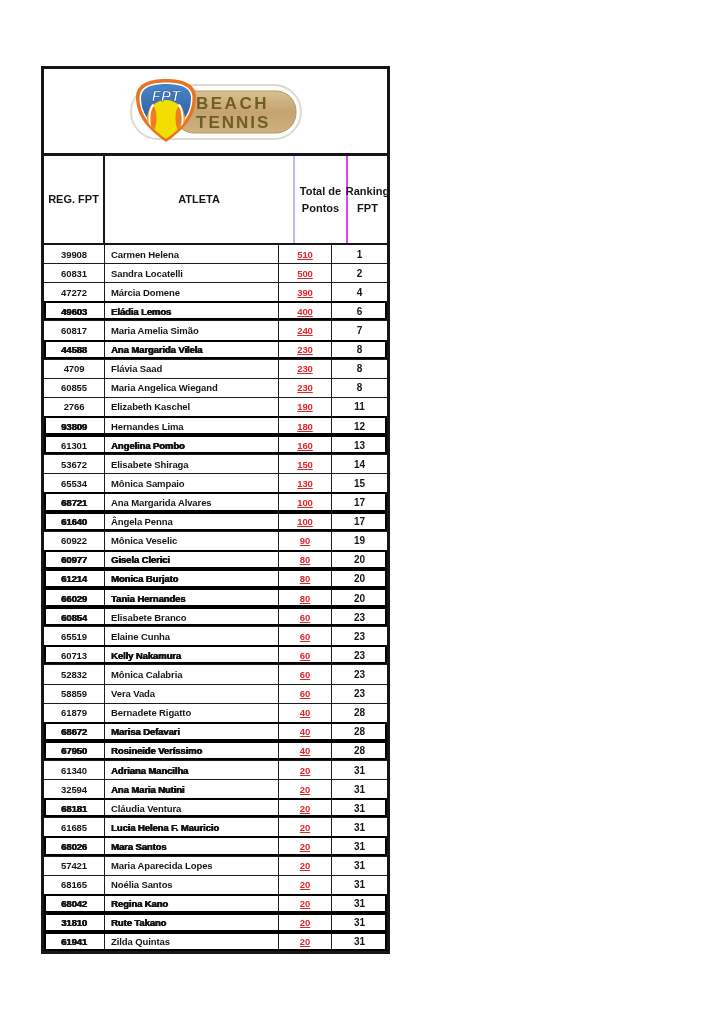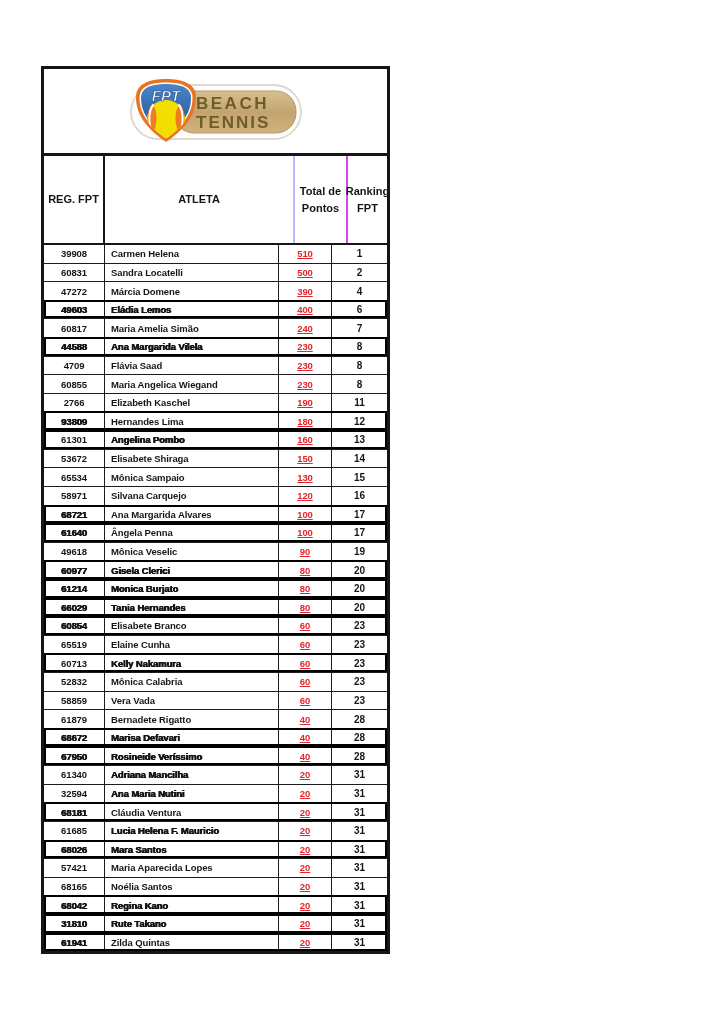--- a/index.html
+++ b/index.html
@@ -176,40 +176,34 @@
           <div class="cell c-name">Elisabete Shiraga</div>
           <div class="cell c-pts">150</div>
           <div class="cell c-rank">14</div>
         </div>
         <div class="row">
           <div class="cell c-reg">65534</div>
           <div class="cell c-name">Mônica Sampaio</div>
           <div class="cell c-pts">130</div>
           <div class="cell c-rank">15</div>
         </div>
-        <div class="row">
-          <div class="cell c-reg">58971</div>
-          <div class="cell c-name">Silvana Carquejo</div>
-          <div class="cell c-pts">120</div>
-          <div class="cell c-rank">16</div>
-        </div>
         <div class="row thick">
           <div class="cell c-reg xbold">68721</div>
           <div class="cell c-name">Ana Margarida Alvares</div>
           <div class="cell c-pts">100</div>
           <div class="cell c-rank">17</div>
         </div>
         <div class="row thick">
           <div class="cell c-reg xbold">61640</div>
           <div class="cell c-name">Ângela Penna</div>
           <div class="cell c-pts">100</div>
           <div class="cell c-rank">17</div>
         </div>
         <div class="row">
-          <div class="cell c-reg">49618</div>
+          <div class="cell c-reg">60922</div>
           <div class="cell c-name">Mônica Veselic</div>
           <div class="cell c-pts">90</div>
           <div class="cell c-rank">19</div>
         </div>
         <div class="row thick">
           <div class="cell c-reg xbold">60977</div>
           <div class="cell c-name xbold">Gisela Clerici</div>
           <div class="cell c-pts">80</div>
           <div class="cell c-rank">20</div>
         </div>

